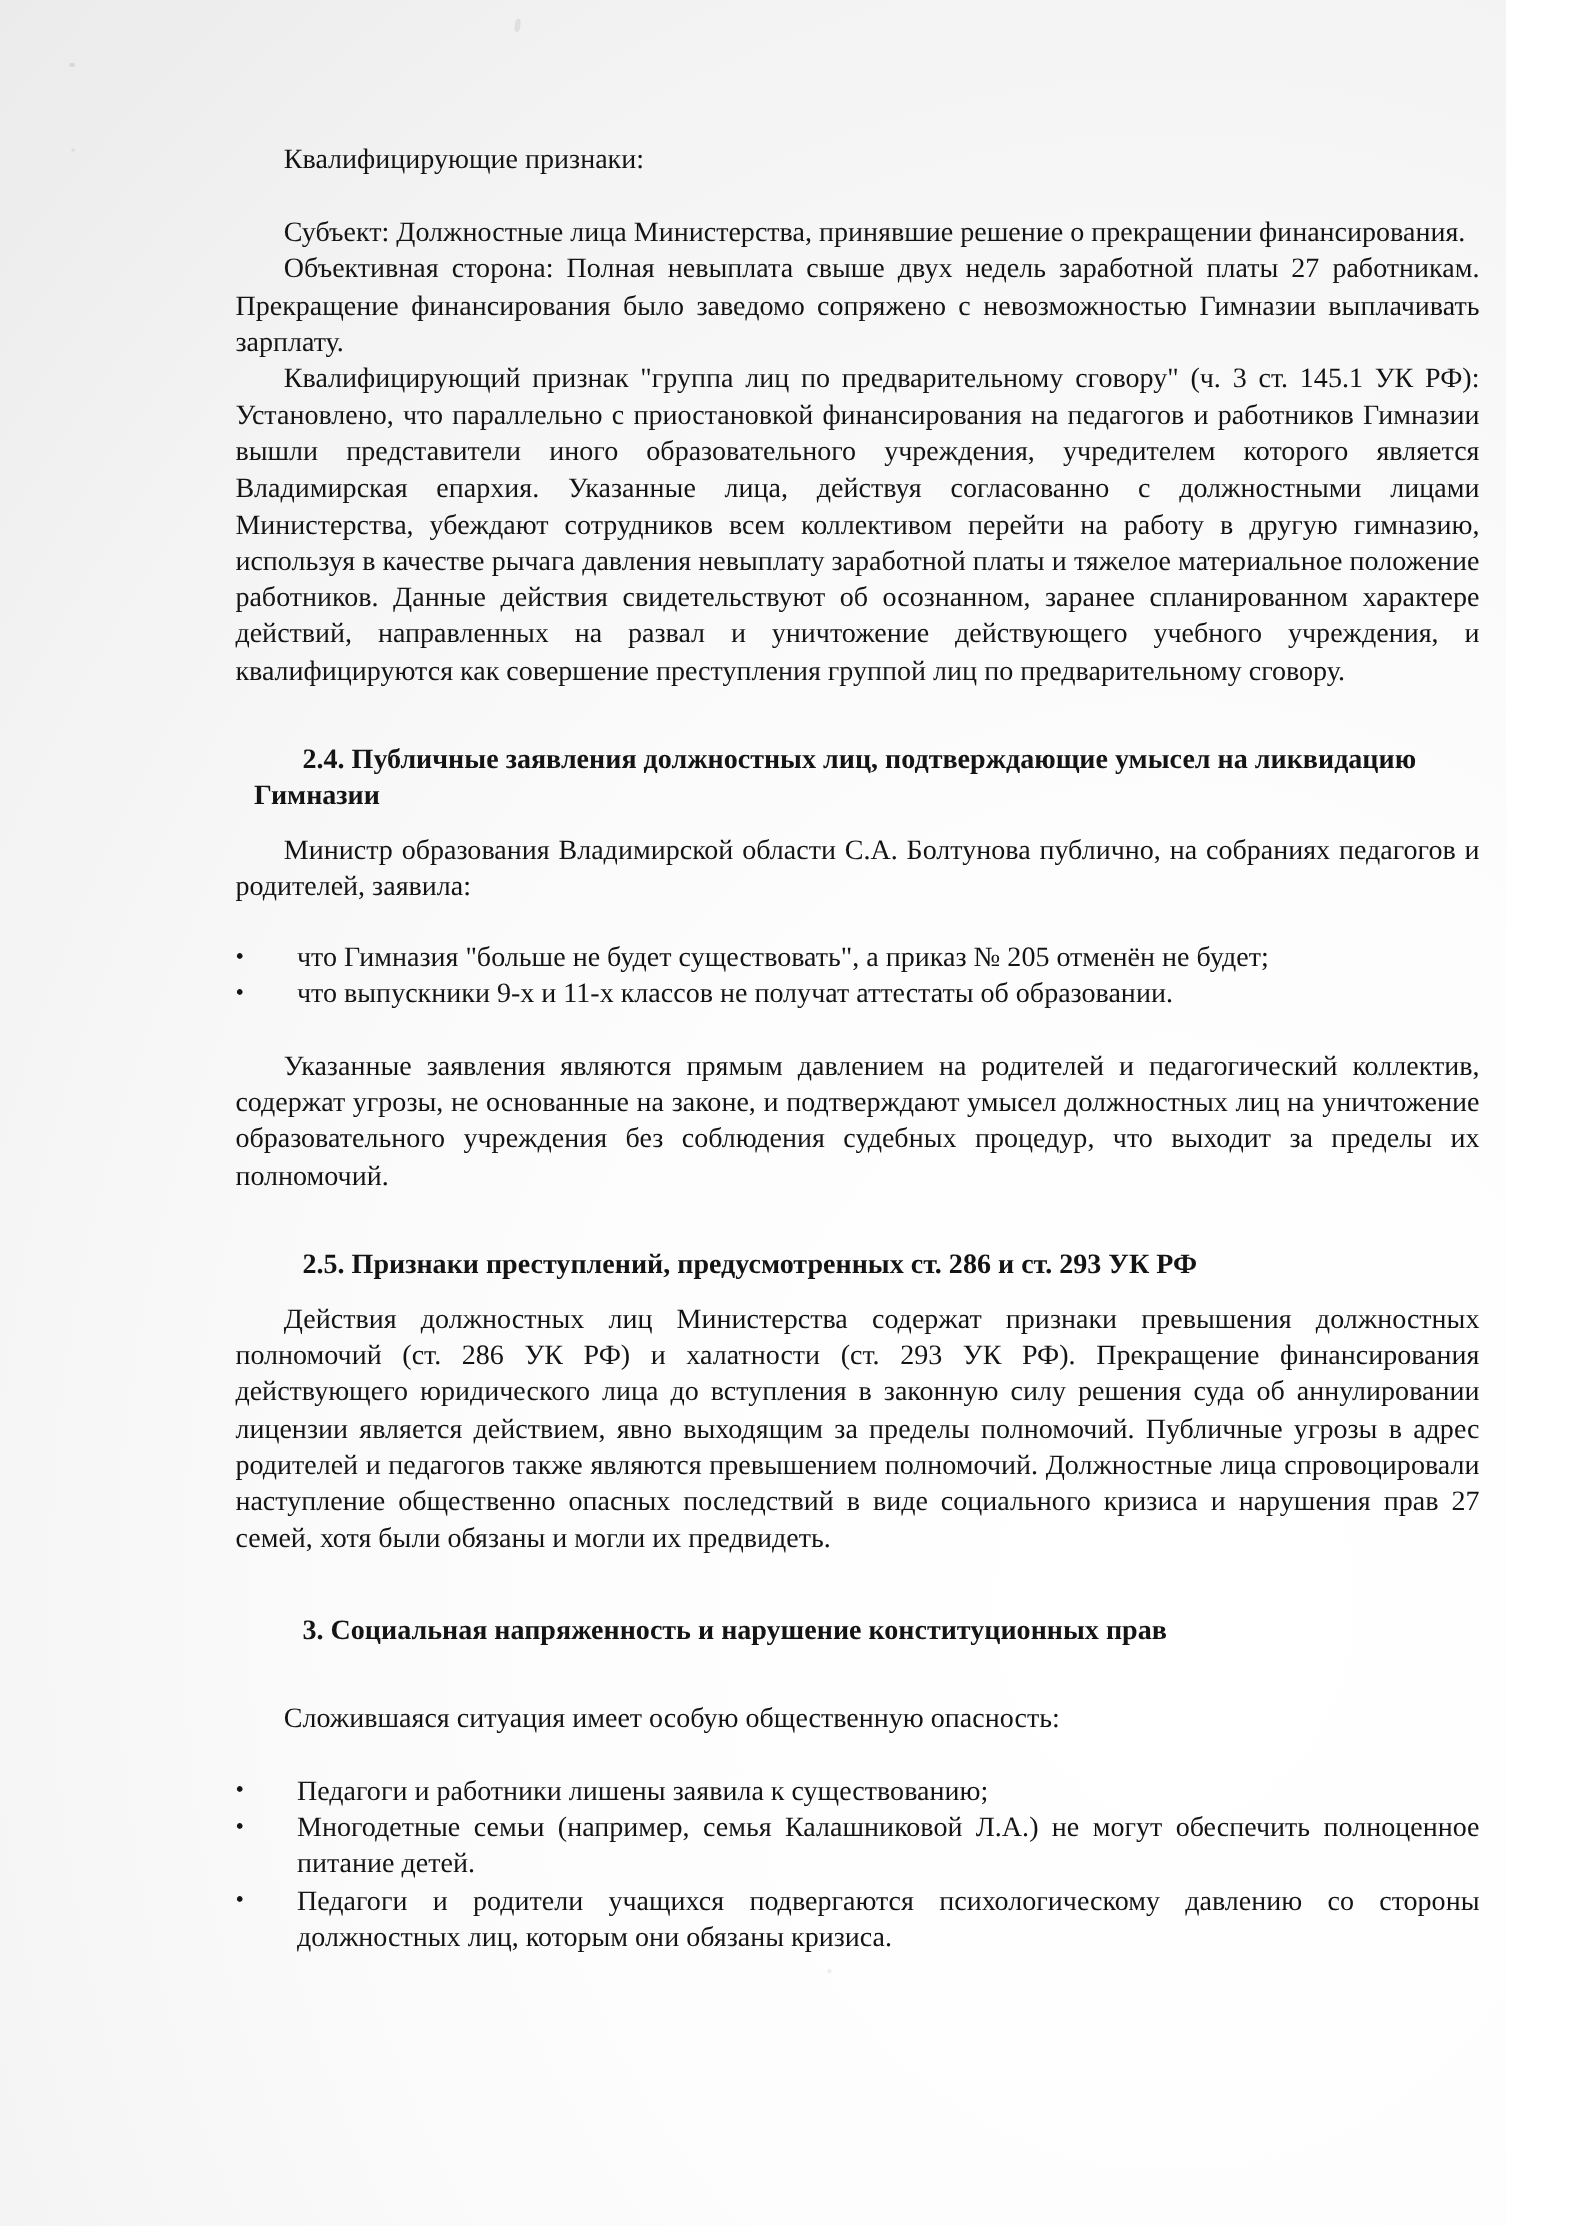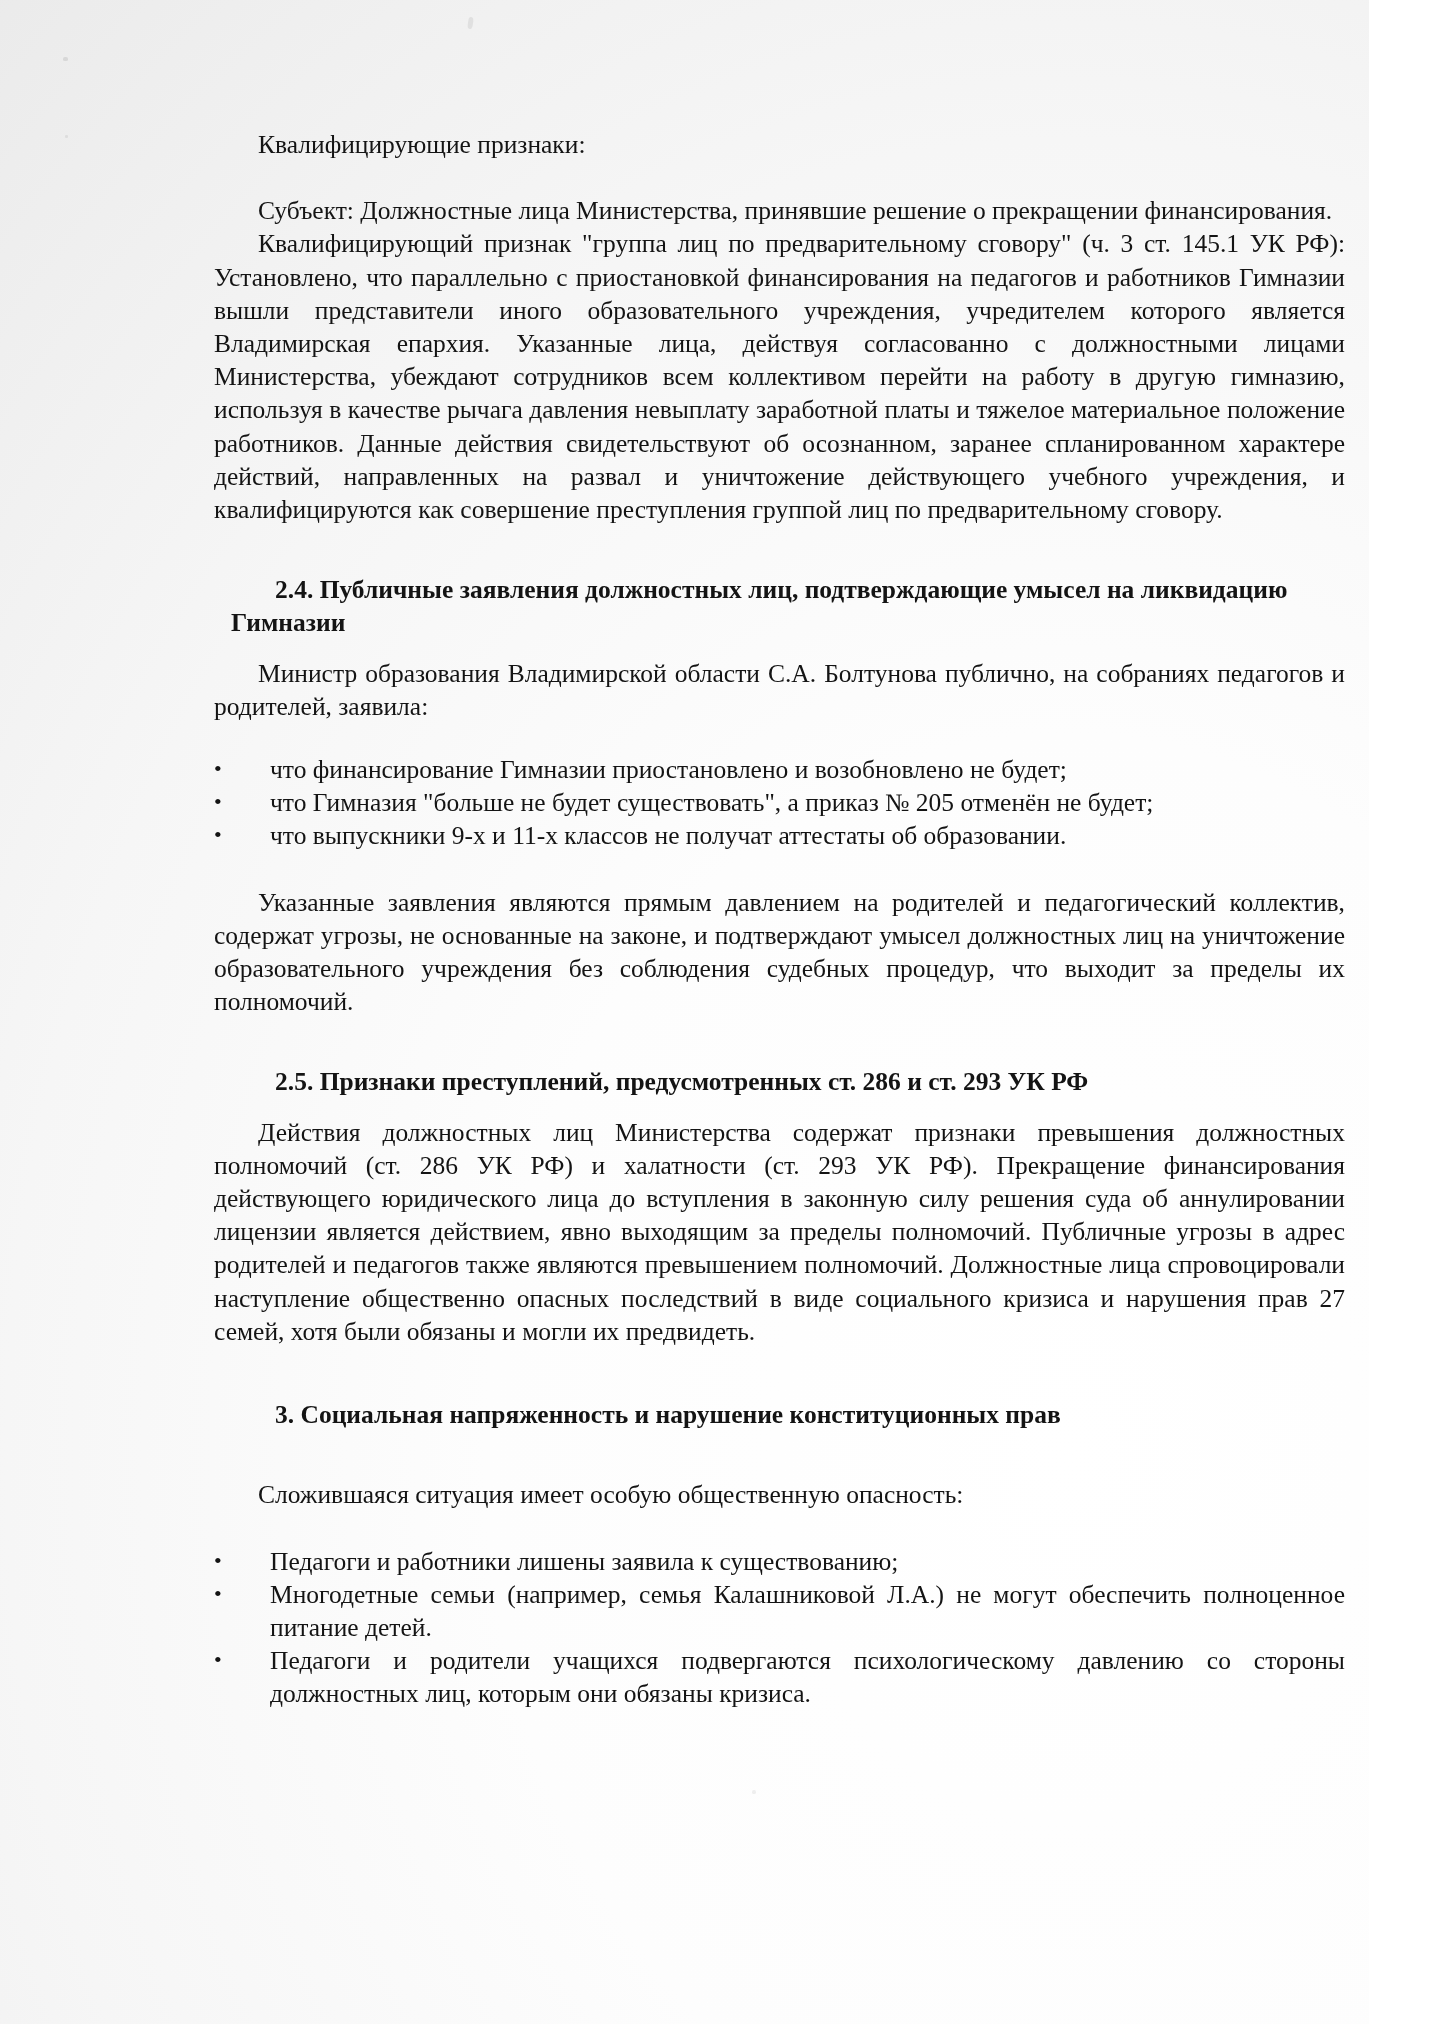--- a/index.html
+++ b/index.html
@@ -111,34 +111,34 @@
   <span class="speck s4"></span>
 
   <div class="text-body">
 
     <p class="para">Квалифицирующие признаки:</p>
 
     <div class="spacer-lg"></div>
 
     <p class="para">Субъект: Должностные лица Министерства, принявшие решение о прекращении финансирования.</p>
 
+    <p class="para">Объективная сторона: Полная невыплата свыше двух недель заработной платы 27 работникам. Прекращение финансирования было заведомо сопряжено с невозможностью Гимназии выплачивать зарплату.</p>
 
 
     <p class="para">Квалифицирующий признак "группа лиц по предварительному сговору" (ч. 3 ст. 145.1 УК РФ): Установлено, что параллельно с приостановкой финансирования на педагогов и работников Гимназии вышли представители иного образовательного учреждения, учредителем которого является Владимирская епархия. Указанные лица, действуя согласованно с должностными лицами Министерства, убеждают сотрудников всем коллективом перейти на работу в другую гимназию, используя в качестве рычага давления невыплату заработной платы и тяжелое материальное положение работников. Данные действия свидетельствуют об осознанном, заранее спланированном характере действий, направленных на развал и уничтожение действующего учебного учреждения, и квалифицируются как совершение преступления группой лиц по предварительному сговору.</p>
 
     <div class="spacer-md"></div>
 
     <p class="heading">2.4. Публичные заявления должностных лиц, подтверждающие умысел на ликвидацию Гимназии</p>
 
     <p class="para">Министр образования Владимирской области С.А. Болтунова публично, на собраниях педагогов и родителей, заявила:</p>
 
     <div class="spacer-md"></div>
 
     <ul class="bullets tight">
-      <li>что финансирование Гимназии приостановлено и возобновлено не будет;</li>
       <li>что Гимназия "больше не будет существовать", а приказ № 205 отменён не будет;</li>
       <li>что выпускники 9-х и 11-х классов не получат аттестаты об образовании.</li>
     </ul>
 
     <div class="spacer-lg"></div>
 
     <p class="para">Указанные заявления являются прямым давлением на родителей и педагогический коллектив, содержат угрозы, не основанные на законе, и подтверждают умысел должностных лиц на уничтожение образовательного учреждения без соблюдения судебных процедур, что выходит за пределы их полномочий.</p>
 
     <div class="spacer-md"></div>
 

